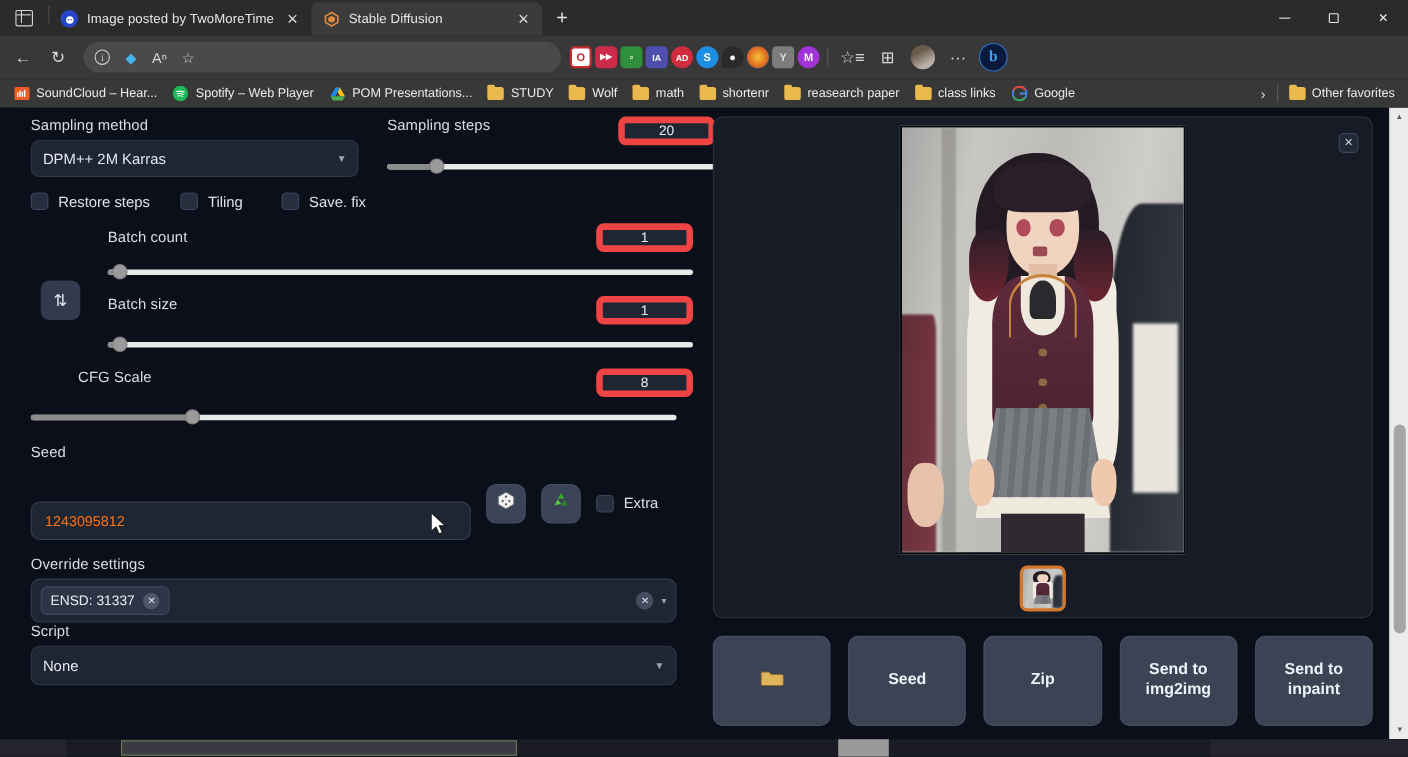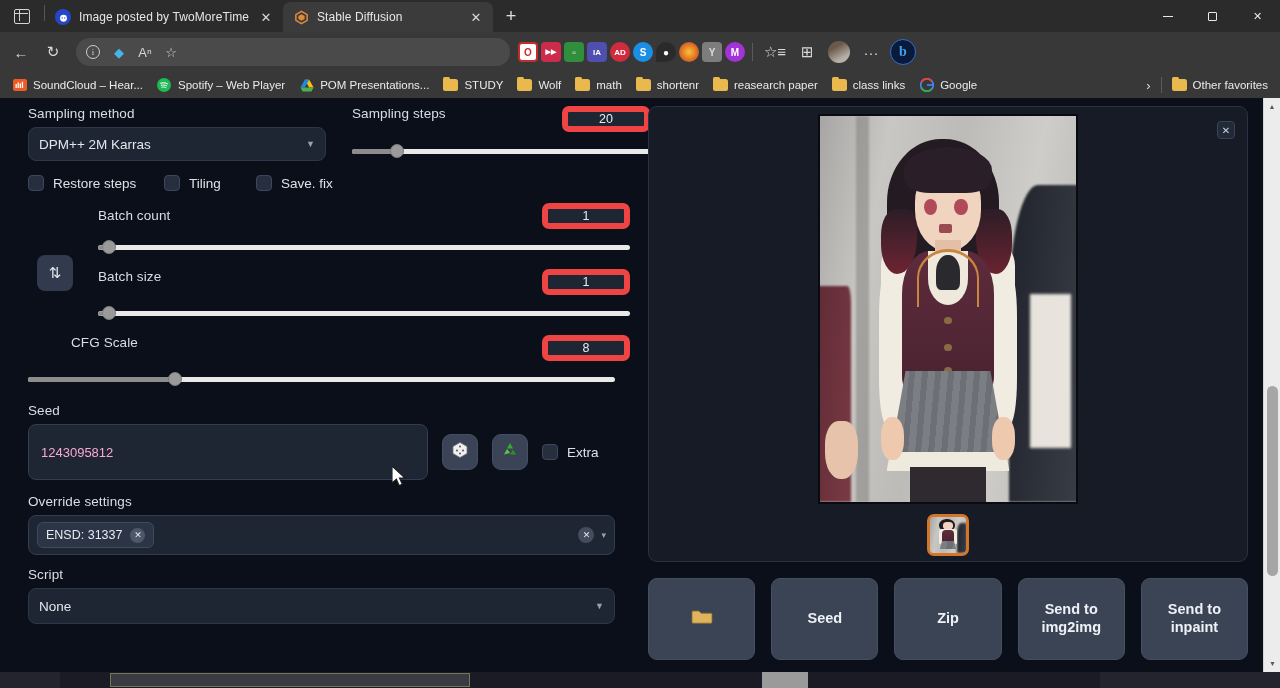--- a/index.html
+++ b/index.html
@@ -223,23 +223,23 @@
   
   .swapbtn {
     width: 36px; height: 36px; background: #323b4d;
     border: 1px solid #3b4considered; border-radius: 8px;
     display: flex; align-items: center; justify-content: center;
     color: #e3e6ec; font-size: 15px;
   }
 
   
   .seedinput {
-    height: 56px; background: #1f2633; border: 1px solid #333d50;
+    height: 35px; background: #1f2633; border: 1px solid #333d50;
     border-radius: 8px; display: flex; align-items: center;
-    padding: 0 12px; font-size: 13px; color: #f9a8d4;
+    padding: 0 12px; font-size: 13px; color: #f97316; margin-top: 32px;
   }
   .iconbtn {
     width: 36px; height: 36px; background: #3a4456;
     border: 1px solid #444f63; border-radius: 9px;
     display: flex; align-items: center; justify-content: center;
     font-size: 16px;
   }
 
   
   .multiselect {
@@ -743,21 +743,21 @@
               <span>ENSD: 31337</span>
               <span class="tag-x">✕</span>
             </div>
             <div class="ms-right">
               <span class="ms-clear">✕</span>
               <span class="dd-caret">▾</span>
             </div>
           </div>
         </div>
 
-        <div style="margin-top:12px">
+        <div style="">
           <span class="lbl">Script</span>
           <div class="dropdown" style="width:587px;height:36px">
             <span>None</span>
             <span class="dd-caret">▼</span>
           </div>
         </div>
       </div>
 
       <div class="right-col">
         <div class="gallery">

